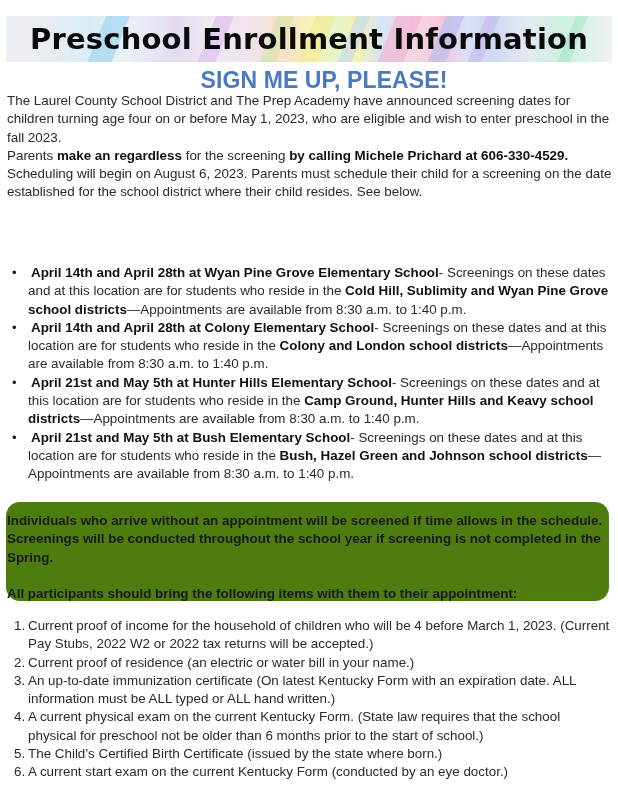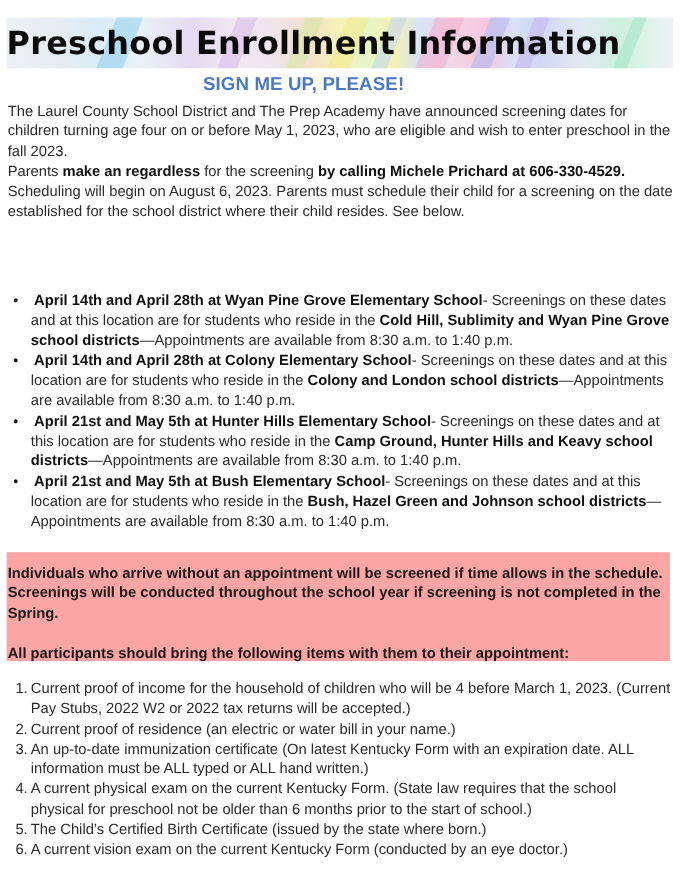--- a/index.html
+++ b/index.html
@@ -54,39 +54,41 @@
       transform: skewX(-22deg);
       opacity: 0.55;
     }
     .banner-title {
       position: absolute;
       left: 0;
       top: 0;
       width: 100%;
       height: 46px;
       line-height: 46px;
+      text-align: center;
       font-family: "DejaVu Sans", "Liberation Sans", sans-serif;
       font-weight: bold;
       font-size: 29px;
       letter-spacing: 0.2px;
       color: #0b0b0b;
       margin: 0;
     }
     .subtitle {
       position: absolute;
       left: 0;
       top: 67px;
       width: 552px;
       text-align: center;
       font-family: "Liberation Sans", sans-serif;
       font-weight: bold;
-      font-size: 17px;
+      font-size: 23px;
       color: #4a78c2;
       margin: 0;
       letter-spacing: 0.1px;
+      padding-left: 48px;
     }
     .body-text {
       position: absolute;
       left: 7px;
       top: 92px;
       width: 608px;
       font-size: 13.4px;
       line-height: 18.3px;
       margin: 0;
     }
@@ -122,27 +124,28 @@
     }
     .schedule li .lead {
       margin-left: 3px;
     }
     .notice {
       position: absolute;
       left: 6px;
       top: 502px;
       width: 603px;
       height: 99px;
-      background: #fca5a5;
+      background: #4d7c0f;
       box-sizing: border-box;
       padding: 10px 0 0 1px;
       font-size: 13.4px;
       line-height: 18.3px;
       font-weight: bold;
       color: #1a1a1a;
+      border-radius: 14px;
     }
     .notice p {
       margin: 0;
     }
     .notice .gap {
       height: 18px;
     }
     .items {
       position: absolute;
       left: 0;
@@ -209,14 +212,14 @@
   <div class="gap"></div>
   <p>All participants should bring the following items with them to their appointment:</p>
 </div>
 
 <ol class="items">
   <li><span class="num">1.</span><span>Current proof of income for the household of children who will be 4 before March 1, 2023. (Current Pay Stubs, 2022 W2 or 2022 tax returns will be accepted.)</span></li>
   <li><span class="num">2.</span><span> Current proof of residence (an electric or water bill in your name.)</span></li>
   <li><span class="num">3.</span><span> An up-to-date immunization certificate (On latest Kentucky Form with an expiration date. ALL information must be ALL typed or ALL hand written.)</span></li>
   <li><span class="num">4.</span><span> A current physical exam on the current Kentucky Form. (State law requires that the school physical for preschool not be older than 6 months prior to the start of school.)</span></li>
   <li><span class="num">5.</span><span> The Child’s Certified Birth Certificate (issued by the state where born.)</span></li>
-  <li><span class="num">6.</span><span> A current vision exam on the current Kentucky Form (conducted by an eye doctor.)</span></li>
+  <li><span class="num">6.</span><span> A current start exam on the current Kentucky Form (conducted by an eye doctor.)</span></li>
 </ol>
 
 </body></html>

